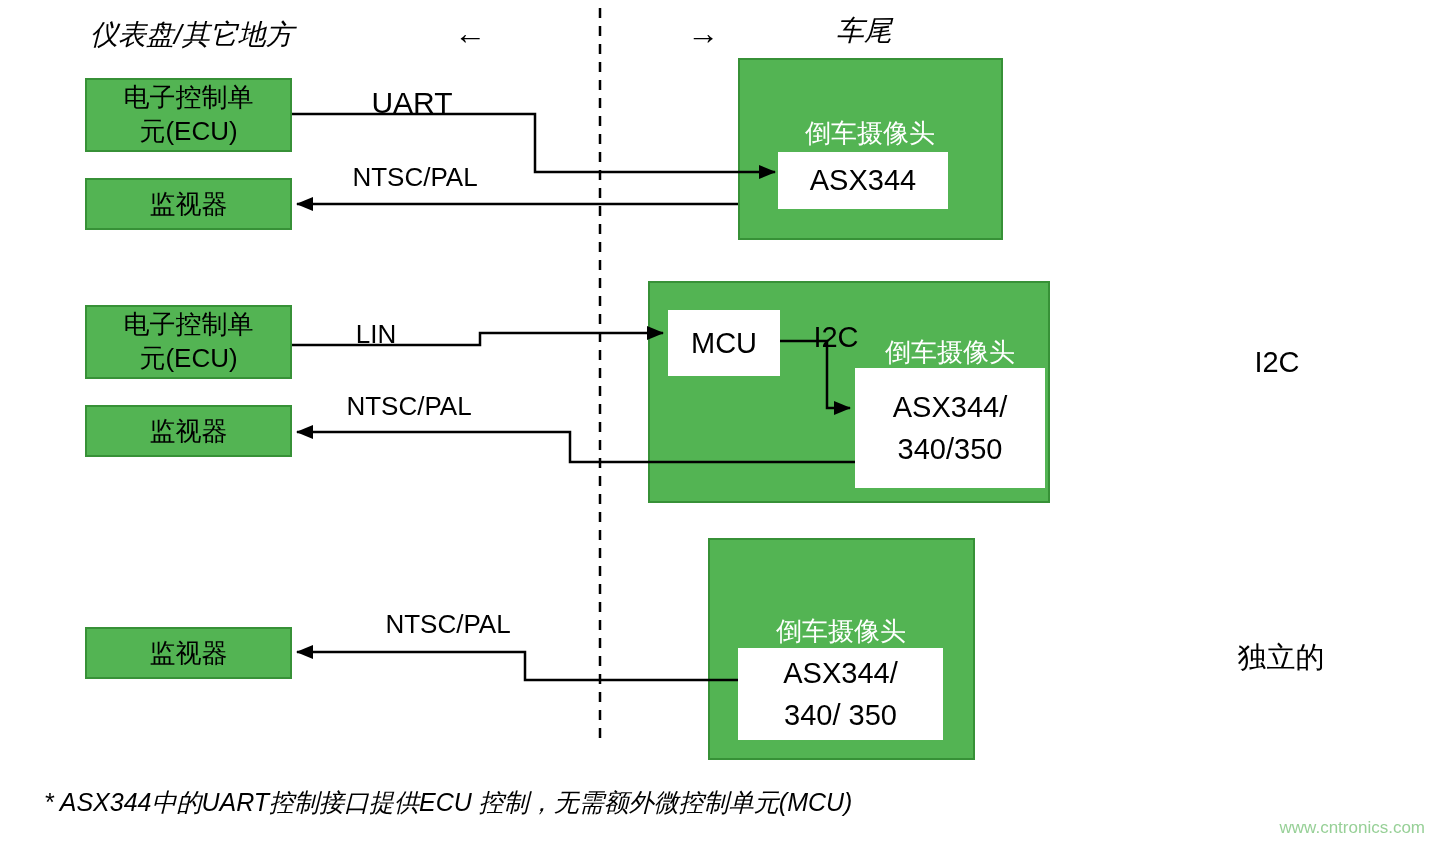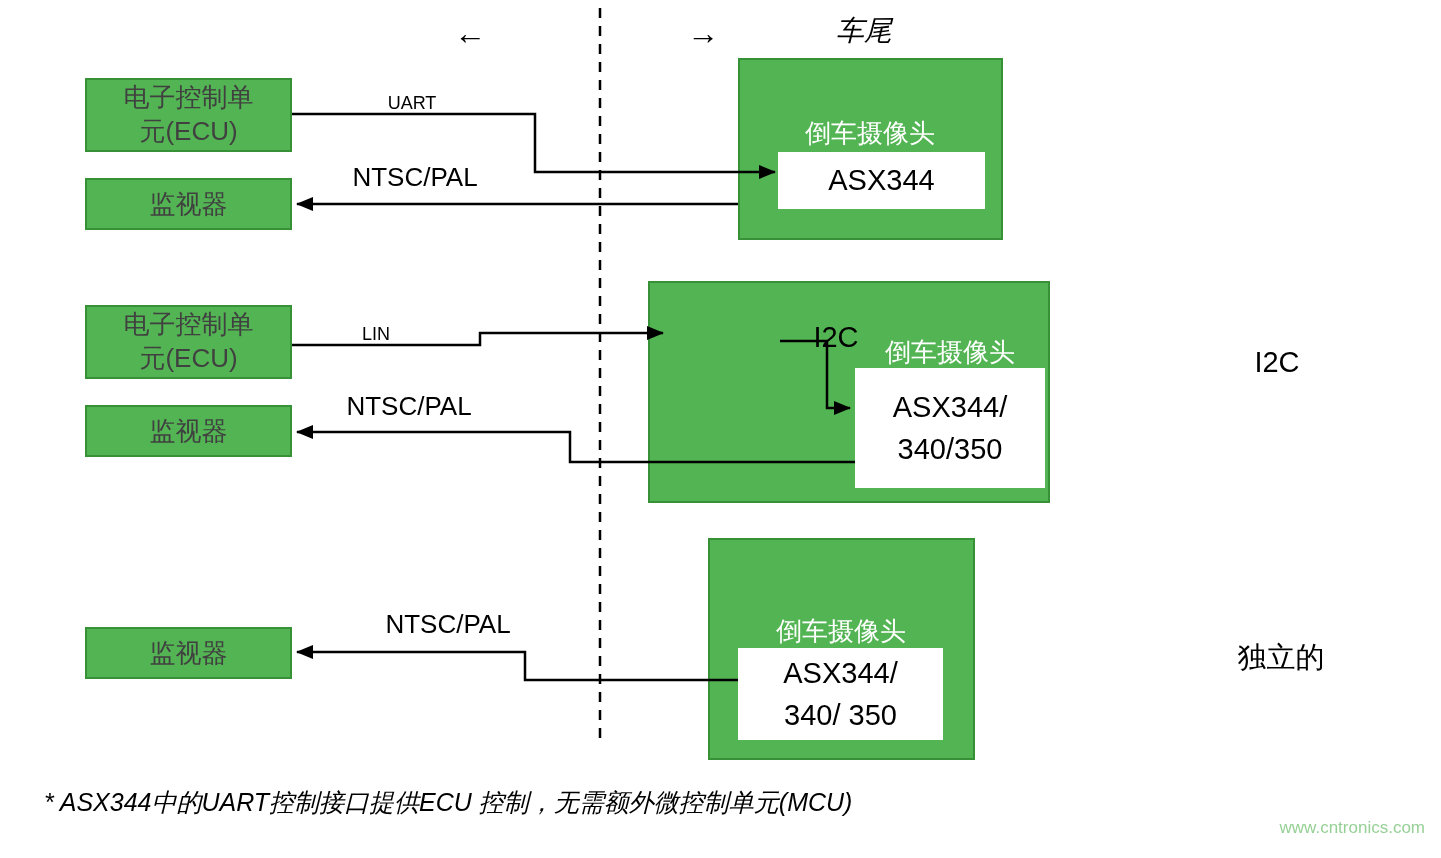--- a/index.html
+++ b/index.html
@@ -15,21 +15,21 @@
   .green-box {
     position: absolute;
     background: var(--box-fill, #53b453);
     border: 2px solid var(--box-border, #379137);
     box-sizing: border-box;
     display: flex;
     align-items: center;
     justify-content: center;
     z-index: 1;
   }
-  .green-box .box-text { color: #404040; text-align: center; }
+  .green-box .box-text { color: #000000; text-align: center; }
   .white-box {
     position: absolute;
     background: #ffffff;
     box-sizing: border-box;
     display: flex;
     align-items: center;
     justify-content: center;
     z-index: 3;
     color: #000;
     text-align: center;
@@ -61,54 +61,58 @@
     </defs>
     <path class="dash" d="M600 8 V746"></path>
     <path class="conn" d="M292 114 H535 V172 H775" marker-end="url(#arrow)"></path>
     <path class="conn" d="M738 204 H297" marker-end="url(#arrow)"></path>
     <path class="conn" d="M292 345 H480 V333 H663" marker-end="url(#arrow)"></path>
     <path class="conn" d="M780 341 H827 V408 H850" marker-end="url(#arrow)"></path>
     <path class="conn" d="M855 462 H570 V432 H297" marker-end="url(#arrow)"></path>
     <path class="conn" d="M738 680 H525 V652 H297" marker-end="url(#arrow)"></path>
   </svg>
 
+  <div class="pos-label italic" style="left:90px; top:16px; font-size:28px;">仪表盘/其它地方</div>
   <div class="pos-label center" style="left:470px; top:33px; font-size:32px;">←</div>
   <div class="pos-label center" style="left:703px; top:33px; font-size:32px;">→</div>
   <div class="pos-label center italic" style="left:864px; top:31px; font-size:28px;">车尾</div>
 
   <div class="green-box" style="left:85px; top:78px; width:207px; height:74px;">
     <span class="box-text multiline" style="font-size:26px; line-height:1.3;">电子控制单
 元(ECU)</span>
   </div>
   <div class="green-box" style="left:85px; top:178px; width:207px; height:52px;">
     <span class="box-text" style="font-size:26px;">监视器</span>
   </div>
   <div class="green-box" style="left:738px; top:58px; width:265px; height:182px;"></div>
   <div class="pos-label center" style="left:870px; top:133px; font-size:26px; color:#fff;">倒车摄像头</div>
-  <div class="white-box" style="left:778px; top:152px; width:207px; height:57px;">
+  <div class="white-box" style="left:778px; top:152px; width:170px; height:57px;">
     <span style="font-size:29px;">ASX344</span>
   </div>
-  <div class="pos-label center" style="left:412px; top:103px; font-size:18px;">UART</div>
+  <div class="pos-label center" style="left:412px; top:103px; font-size:30px;">UART</div>
   <div class="pos-label center" style="left:415px; top:177px; font-size:26px;">NTSC/PAL</div>
 
   <div class="green-box" style="left:85px; top:305px; width:207px; height:74px;">
     <span class="box-text multiline" style="font-size:26px; line-height:1.3;">电子控制单
 元(ECU)</span>
   </div>
   <div class="green-box" style="left:85px; top:405px; width:207px; height:52px;">
     <span class="box-text" style="font-size:26px;">监视器</span>
   </div>
   <div class="green-box" style="left:648px; top:281px; width:402px; height:222px;"></div>
+  <div class="white-box" style="left:668px; top:310px; width:112px; height:66px;">
+    <span style="font-size:29px;">MCU</span>
+  </div>
   <div class="pos-label center" style="left:836px; top:337px; font-size:29px;">I2C</div>
   <div class="pos-label center" style="left:950px; top:352px; font-size:26px; color:#fff;">倒车摄像头</div>
   <div class="white-box" style="left:855px; top:368px; width:190px; height:120px;">
     <span class="multiline" style="font-size:29px; line-height:1.45;">ASX344/
 340/350</span>
   </div>
-  <div class="pos-label center" style="left:376px; top:334px; font-size:18px;">LIN</div>
+  <div class="pos-label center" style="left:376px; top:334px; font-size:26px;">LIN</div>
   <div class="pos-label center" style="left:409px; top:406px; font-size:26px;">NTSC/PAL</div>
   <div class="pos-label center" style="left:1277px; top:362px; font-size:29px;">I2C</div>
 
   <div class="green-box" style="left:85px; top:627px; width:207px; height:52px;">
     <span class="box-text" style="font-size:26px;">监视器</span>
   </div>
   <div class="green-box" style="left:708px; top:538px; width:267px; height:222px;"></div>
   <div class="pos-label center" style="left:841px; top:631px; font-size:26px; color:#fff;">倒车摄像头</div>
   <div class="white-box" style="left:738px; top:648px; width:205px; height:92px;">
     <span class="multiline" style="font-size:29px; line-height:1.45;">ASX344/

